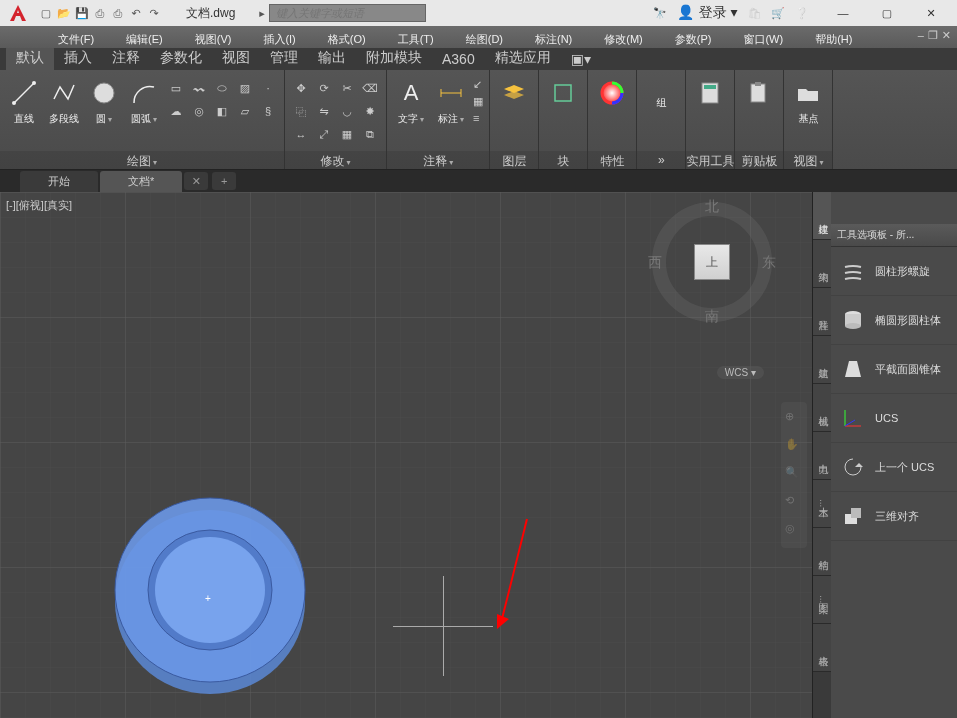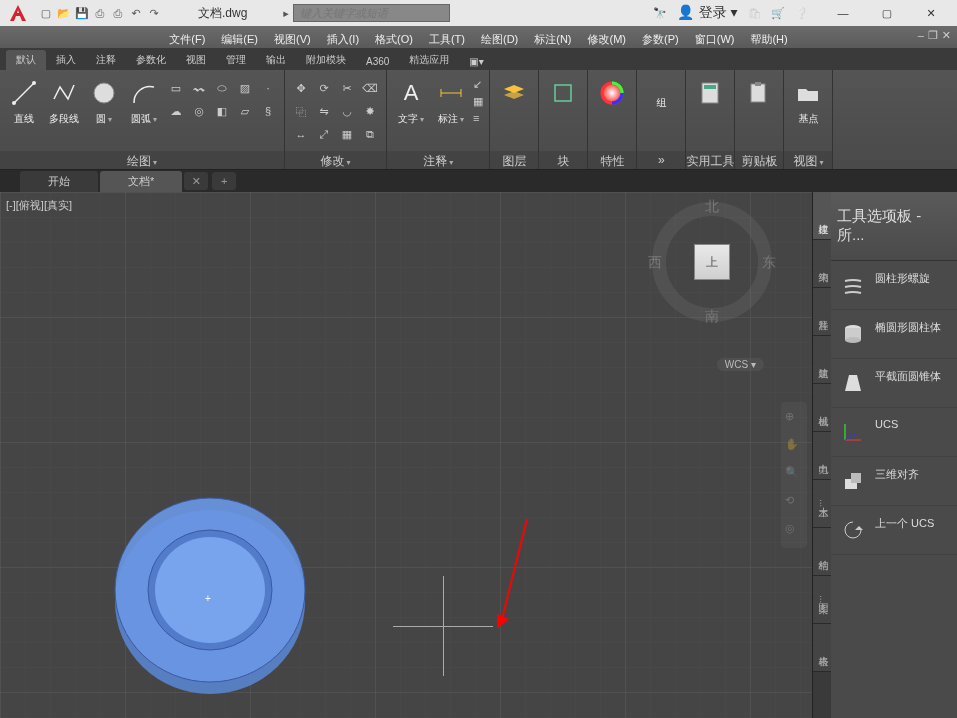--- a/index.html
+++ b/index.html
@@ -4,35 +4,35 @@
   <style>
     * { margin: 0; padding: 0; box-sizing: border-box; }
     body { font-family: "Microsoft YaHei", Arial, sans-serif; font-size: 11px; color: #ccc; background: #2d2d2d; width: 957px; height: 718px; overflow: hidden; position: relative; }
     
     
     .titlebar { height: 26px; background: #e8e8e8; display: flex; align-items: center; padding: 0 4px; }
     .logo { width: 28px; height: 22px; margin-right: 6px; display: flex; align-items: center; justify-content: center; }
     .logo svg { width: 20px; height: 20px; }
     .qat { display: flex; gap: 2px; }
     .qat-item { width: 16px; height: 16px; display: flex; align-items: center; justify-content: center; color: #555; cursor: pointer; }
-    .tb-filename { flex: 0 0 auto; margin: 0 36px; color: #333; font-size: 12px; }
+    .tb-filename { flex: 0 0 auto; margin: 0 24px; color: #333; font-size: 12px; }
     .tb-search { flex: 0 0 140px; background: #888; border: 1px solid #666; padding: 2px 6px; font-style: italic; color: #ddd; font-size: 11px; height: 18px; }
     .tb-right { margin-left: auto; display: flex; align-items: center; gap: 10px; }
     .tb-login { color: #333; font-size: 14px; }
     .window-controls { display: flex; gap: 0; margin-left: 12px; }
     .wc { width: 44px; height: 26px; display: flex; align-items: center; justify-content: center; color: #333; cursor: pointer; }
     
     
-    .menubar { height: 22px; background: linear-gradient(#6b6b6b, #5a5a5a); display: flex; align-items: center; padding: 4px 50px 0 50px; gap: 0; position: relative; justify-content: center; }
+    .menubar { height: 22px; background: linear-gradient(#6b6b6b, #5a5a5a); display: flex; align-items: center; padding: 4px 50px 0 50px; gap: 16px; position: relative; }
     .menuitem { padding: 2px 8px; color: #eee; cursor: pointer; font-size: 11px; }
     .mdi-ctrl { position: absolute; right: 6px; top: 3px; display: flex; gap: 4px; color: #ccc; }
     
     
     .ribbon-tabs { height: 22px; background: #3a3a3a; display: flex; align-items: end; padding-left: 6px; gap: 0; }
-    .rtab { padding: 3px 10px; color: #ccc; cursor: pointer; font-size: 10px; }
+    .rtab { padding: 3px 10px; color: #ccc; cursor: pointer; font-size: 14px; }
     .rtab.active { background: #555; border-radius: 3px 3px 0 0; }
     
     
     .ribbon { height: 100px; background: linear-gradient(#555, #4a4a4a); display: flex; border-bottom: 1px solid #222; }
     .rpanel { border-right: 1px solid #333; padding: 4px 6px 0 6px; display: flex; flex-direction: column; }
     .rpanel-body { flex: 1; display: flex; gap: 4px; align-items: flex-start; }
     .rpanel-title { height: 18px; text-align: center; color: #ccc; font-size: 12px; padding-top: 2px; background: rgba(0,0,0,0.1); margin: 0 -6px; }
     .rbtn-large { display: flex; flex-direction: column; align-items: center; width: 36px; padding-top: 4px; cursor: pointer; }
     .rbtn-large .ico { width: 30px; height: 30px; display: flex; align-items: center; justify-content: center; }
     .rbtn-large .lbl { font-size: 10px; color: #eee; margin-top: 4px; }
@@ -65,41 +65,41 @@
     
     
     .viewcube { position: absolute; right: 185px; top: 10px; width: 120px; height: 120px; }
     .vc-ring { position: absolute; inset: 0; border: 14px solid rgba(120,120,120,0.25); border-radius: 50%; }
     .vc-face { position: absolute; left: 42px; top: 42px; width: 36px; height: 36px; background: linear-gradient(#e8e8e8, #d0d0d0); border: 1px solid #888; display: flex; align-items: center; justify-content: center; color: #555; font-size: 12px; cursor: pointer; }
     .vc-dir { position: absolute; color: rgba(180,180,180,0.4); font-size: 14px; }
     .vc-n { top: -4px; left: 53px; }
     .vc-s { bottom: -4px; left: 53px; }
     .vc-e { right: -4px; top: 52px; }
     .vc-w { left: -4px; top: 52px; }
-    .wcs-label { position: absolute; right: 193px; top: 166px; background: rgba(90,90,90,0.5); padding: 1px 8px; border-radius: 7px; font-size: 10px; color: #bbb; }
+    .wcs-label { position: absolute; right: 193px; top: 174px; background: rgba(90,90,90,0.5); padding: 1px 8px; border-radius: 7px; font-size: 10px; color: #bbb; }
     
     
     .dyninput { position: absolute; left: 455px; top: 465px; display: flex; gap: 4px; font-size: 12px; }
     .dyn-prompt { background: #fff; color: #000; padding: 2px 6px; border: 1px solid #444; }
     .dyn-field { padding: 2px 6px; border: 1px solid #444; color: #fff; }
     .dyn-field.active { background: #1a5fb4; }
     .dyn-field.inactive { background: #3fa43f; }
     
     
     .navbar-v { position: absolute; right: 150px; top: 210px; width: 26px; background: rgba(100,100,100,0.25); border-radius: 4px; display: flex; flex-direction: column; gap: 10px; padding: 8px 0; align-items: center; }
     .navbar-v .nb { width: 18px; height: 18px; color: rgba(200,200,200,0.3); cursor: pointer; }
     
     
     .palette { position: absolute; right: 0; top: 0; width: 145px; height: 100%; background: #4a4a4a; border-left: 1px solid #222; display: flex; }
     .palette-tabs { width: 18px; background: #3a3a3a; display: flex; flex-direction: column; }
     .ptab { height: 48px; writing-mode: vertical-rl; text-align: center; padding: 4px 1px; font-size: 10px; color: #aaa; background: #444; border-bottom: 1px solid #2a2a2a; cursor: pointer; }
     .ptab.active { background: #555; color: #ddd; }
     .palette-body { flex: 1; }
-    .palette-title { background: linear-gradient(#5a5a5a, #4a4a4a); padding: 15px 6px; font-size: 15px; color: #ddd; border-bottom: 1px solid #333; }
-    .pitem { display: flex; align-items: flex-start; gap: 8px; padding: 10px 8px; cursor: pointer; border-bottom: 1px solid rgba(0,0,0,0.1); }
+    .palette-title { background: linear-gradient(#5a5a5a, #4a4a4a); padding: 4px 6px; font-size: 10px; color: #ddd; border-bottom: 1px solid #333; margin-top: 32px; }
+    .pitem { display: flex; align-items: center; gap: 8px; padding: 10px 8px; cursor: pointer; border-bottom: 1px solid rgba(0,0,0,0.1); }
     .pitem .pico { width: 28px; height: 28px; display: flex; align-items: center; justify-content: center; }
     .pitem .plbl { font-size: 11px; color: #ddd; }
     
     .dd::after { content: "▾"; margin-left: 2px; font-size: 8px; color: #aaa; }
   </style>
 </head>
 <body>
 
 <div class="titlebar">
   <div class="logo">
@@ -476,30 +476,30 @@
               <line x1="4" y1="20" x2="20" y2="20" stroke="#f33"></line>
               <line x1="4" y1="20" x2="4" y2="4" stroke="#3f3"></line>
               <line x1="4" y1="20" x2="14" y2="14" stroke="#33f"></line>
             </svg>
           </span>
         <span class="plbl">UCS</span>
       </div>
       <div class="pitem">
         <span class="pico">
             <svg width="24" height="24">
-              <rect x="4" y="10" width="12" height="10" fill="#ddd"></rect>
-              <rect x="10" y="4" width="10" height="10" fill="#bbb"></rect>
-            </svg>
-          </span>
-        <span class="plbl">三维对齐</span>
+              <path d="M12 4 A8 8 0 1 0 20 12" stroke="#ccc" fill="none"></path>
+              <polygon points="18,8 22,12 14,12" fill="#ccc"></polygon>
+            </svg>
+          </span>
+        <span class="plbl">上一个 UCS</span>
       </div>
       <div class="pitem">
         <span class="pico">
             <svg width="24" height="24">
-              <path d="M12 4 A8 8 0 1 0 20 12" stroke="#ccc" fill="none"></path>
-              <polygon points="18,8 22,12 14,12" fill="#ccc"></polygon>
-            </svg>
-          </span>
-        <span class="plbl">上一个 UCS</span>
+              <rect x="4" y="10" width="12" height="10" fill="#ddd"></rect>
+              <rect x="10" y="4" width="10" height="10" fill="#bbb"></rect>
+            </svg>
+          </span>
+        <span class="plbl">三维对齐</span>
       </div>
     </div>
   </div>
 </div>
 
 </body></html>

